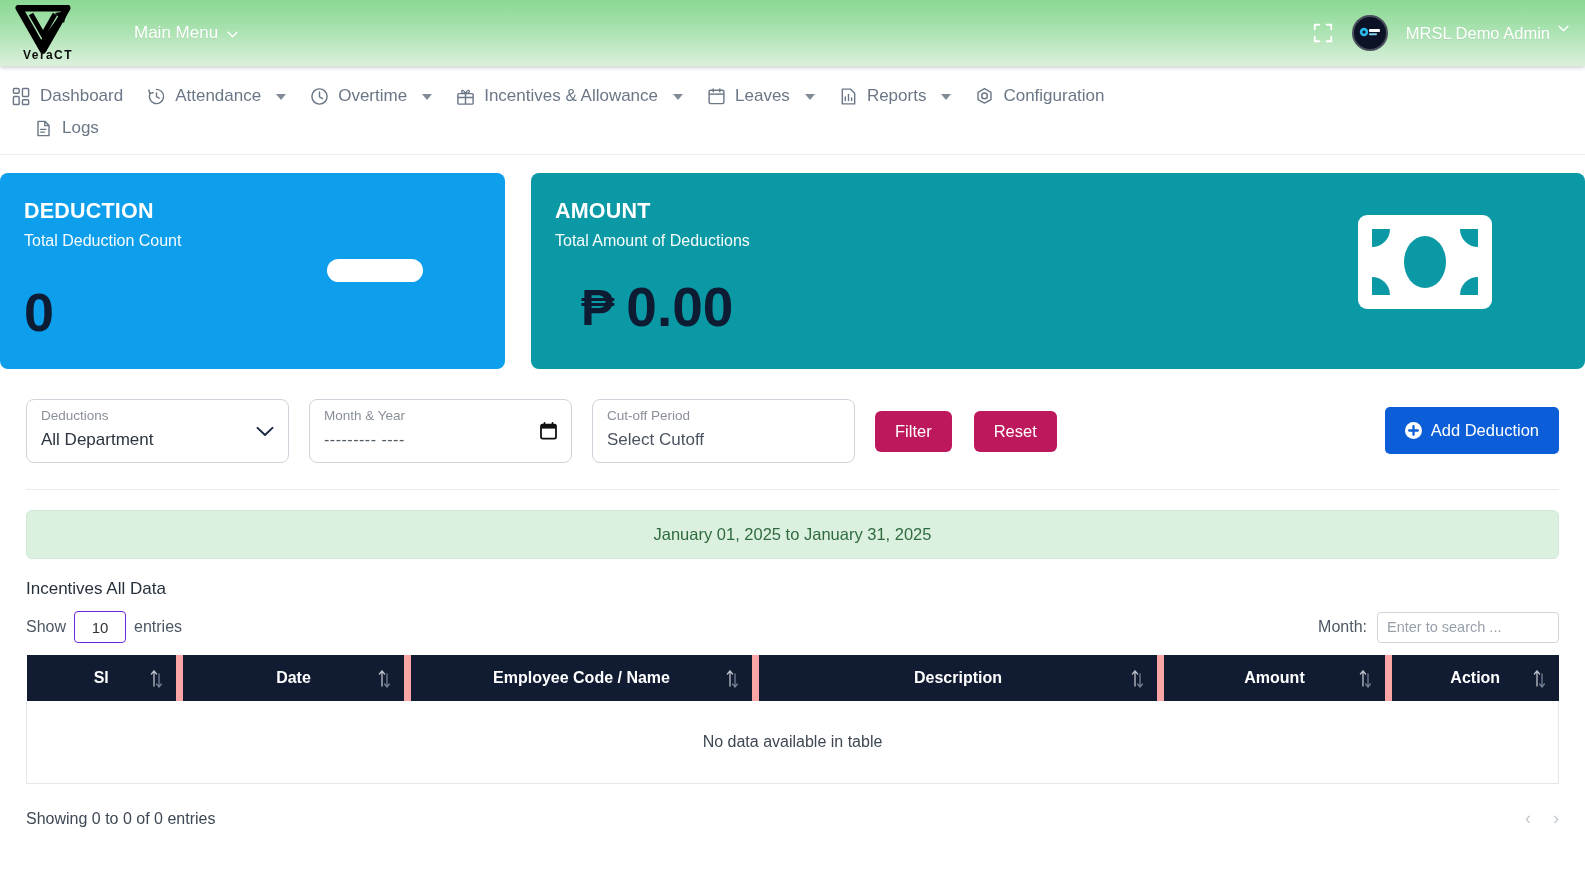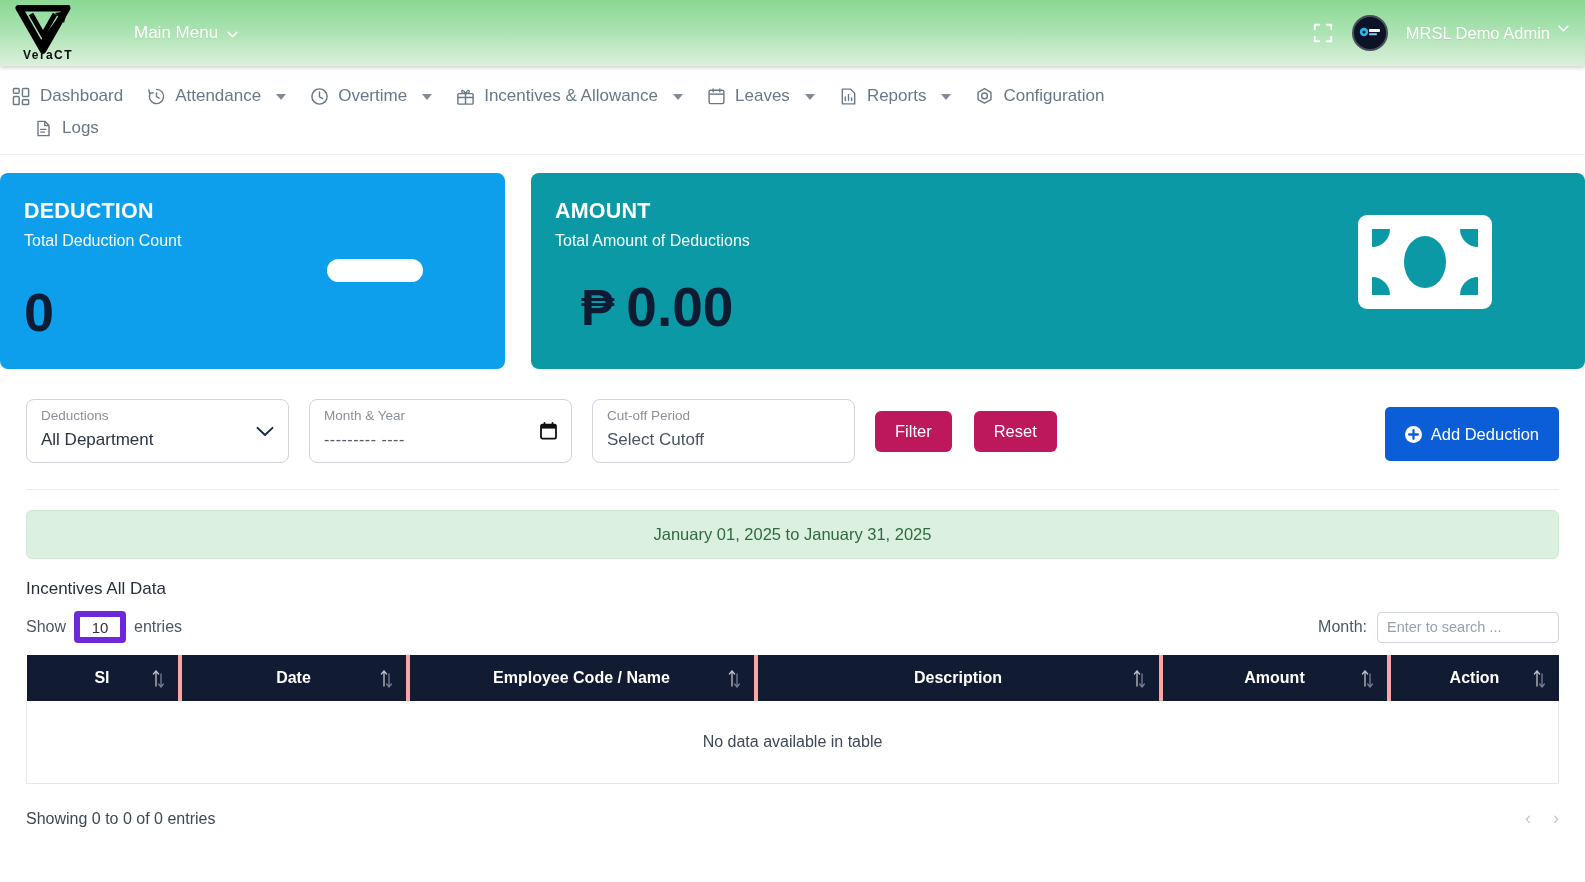--- a/index.html
+++ b/index.html
@@ -154,21 +154,21 @@
     font-family: inherit;
   }
   .btn-dark {
     background:#be185d; color:#fff; font-size:16.5px;
     padding: 0 20px; height: 41px; margin-top: 12px;
   }
   .btn-reset { margin-left: 2px; }
   .btn-add {
     margin-left:auto; margin-top: 8px;
     background:#0b5ed7; color:#fff; font-size:16.5px;
-    height: 54px; padding: 0 20px; border-radius:5px;
+    height: 47px; padding: 0 20px; border-radius:5px;
     display:flex; align-items:center; gap:9px;
   }
   .plus-ico { width: 17px; height:17px; }
 
   .divider { border-top: 1px solid #e9ecef; margin: 26px 0 0 0; }
 
   
   .alert {
     margin: 20px 0 0 0;
     background:#dcf0e0;
@@ -180,37 +180,37 @@
     padding: 14px 8px;
   }
 
   
   .tsection { padding: 0 26px 0 26px; }
   .ttitle { font-size: 17px; color:#27313d; margin: 20px 0 0 0; }
   .tcontrols { display:flex; align-items:center; margin-top: 12px; }
   .showbox { display:flex; align-items:center; gap: 8px; font-size:16px; color:#4d5764; }
   .showbox input {
     width: 52px; height: 32px; text-align:center;
-    border:6px solid #6d28d9; border-radius:4px;
+    border:1px solid #6d28d9; border-radius:4px;
     font-family:inherit; font-size:15px; color:#333;
   }
   .searchbox { margin-left:auto; display:flex; align-items:center; gap:10px; font-size:16px; color:#4d5764; }
   .searchbox input {
     width: 182px; height: 31px;
     border:1px solid #ced4da; border-radius:4px;
     padding: 0 9px; font-family:inherit; font-size:14.5px; color:#333;
   }
   .searchbox input::placeholder { color:#98a0aa; }
 
   table { width:100%; border-collapse: collapse; margin-top: 12px; }
   thead th {
     background:#111c33; color:#ffffff;
     font-size: 16px; font-weight: 700;
     padding: 14px 10px;
-    border-right: 4px solid #fca5a5;
+    border-right: 7px solid #fca5a5;
     position: relative;
     text-align:center;
     white-space: nowrap;
   }
   thead th:last-child { border-right: none; }
   thead th .lbl { display:inline-block; }
   .sortico {
     position:absolute; right: 14px; top: 50%; transform: translateY(-50%);
     width: 12px; height: 20px; opacity:.72;
   }

